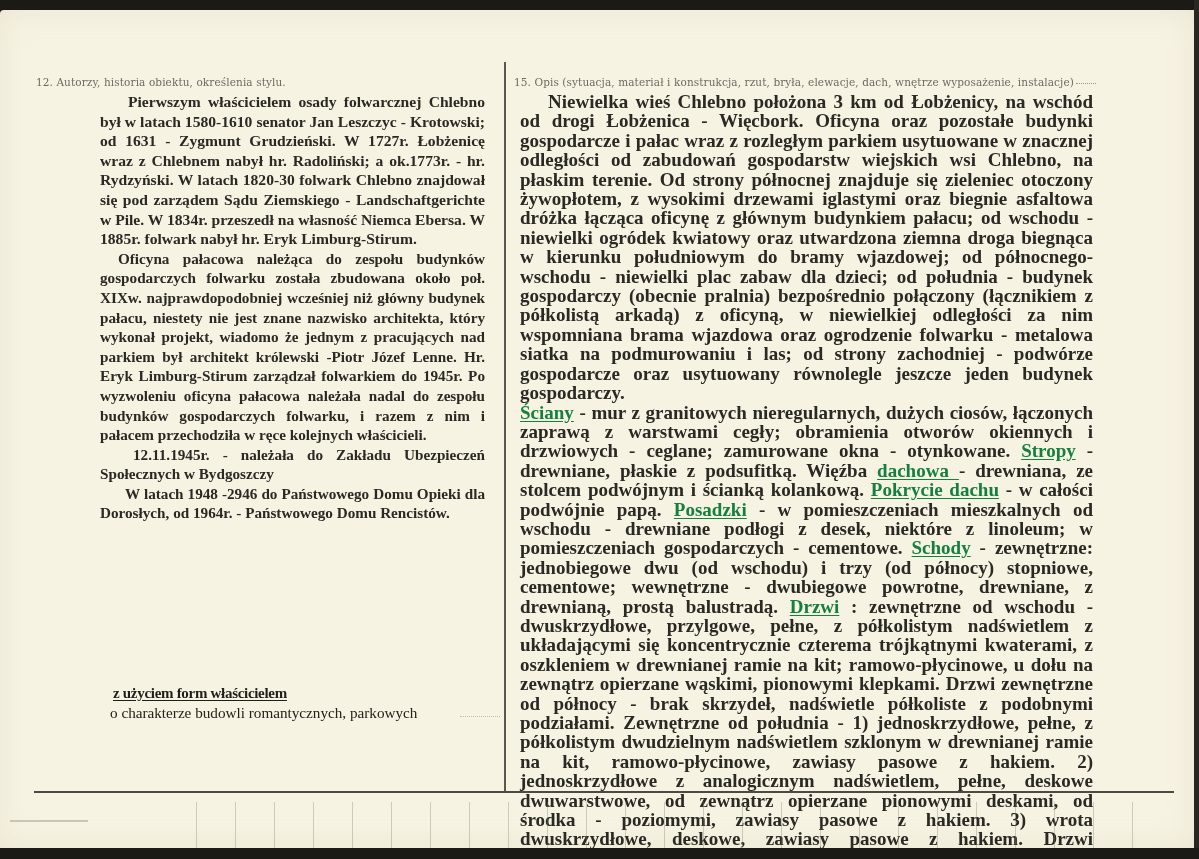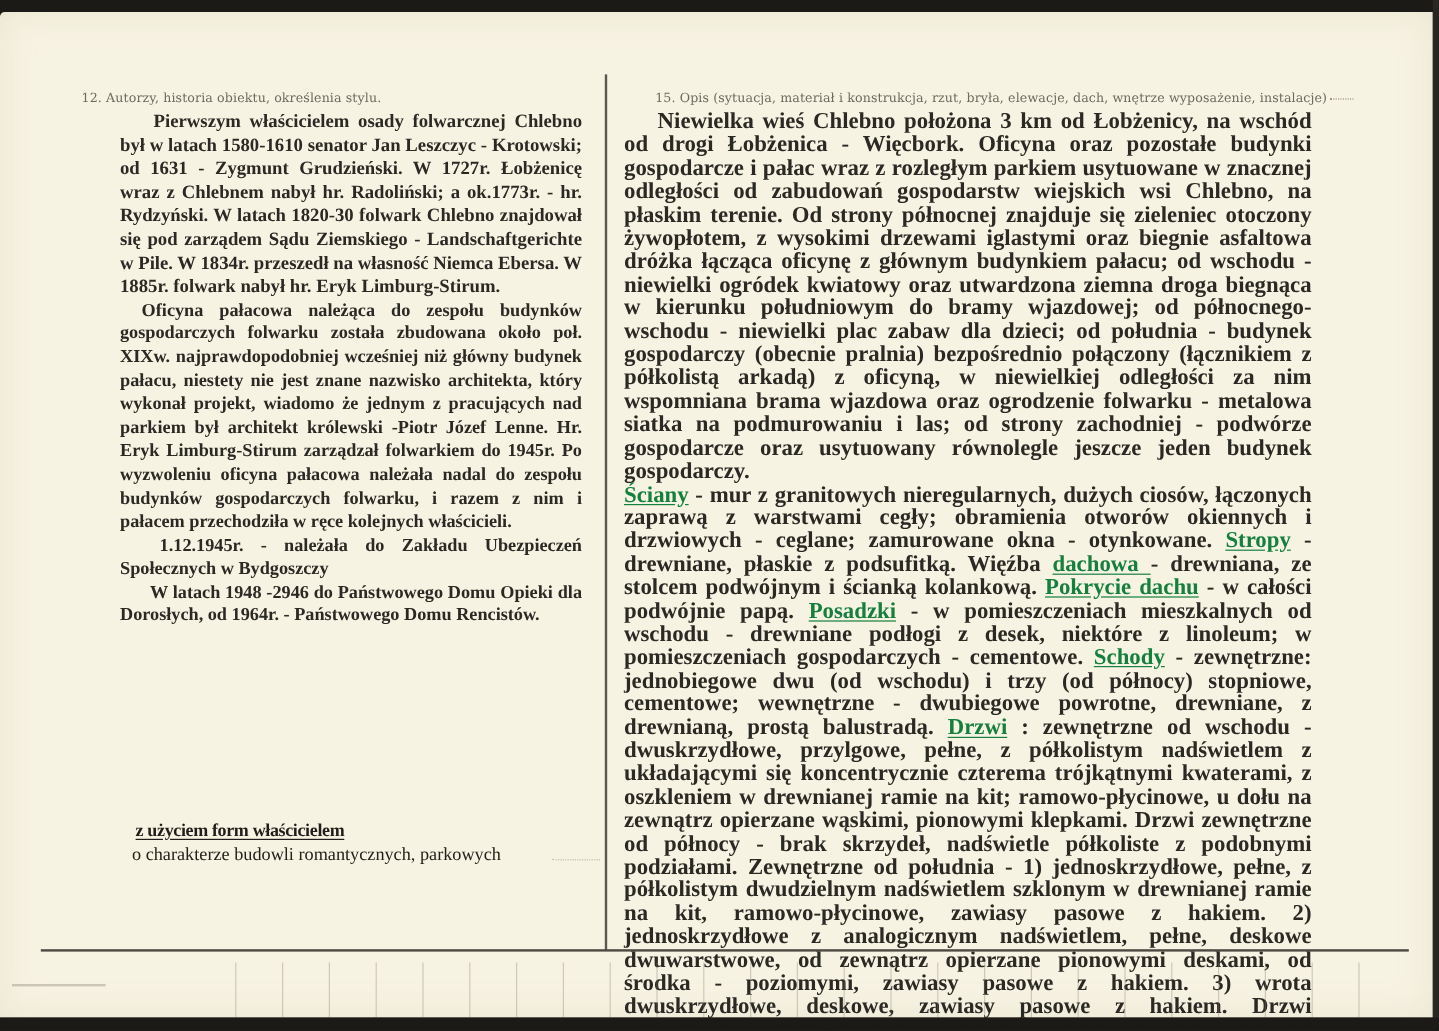--- a/index.html
+++ b/index.html
@@ -31,21 +31,20 @@
       height: 859px;
       background: #2a2622;
     }
     .section-label {
       position: absolute;
       font-family: "DejaVu Serif", serif;
       font-size: 10.5px;
       color: #6d6a60;
       white-space: nowrap;
       letter-spacing: 0.1px;
-      margin-left: 32px;
     }
     .label-left { left: 36px; top: 66px; }
     .label-right { left: 514px; top: 66px; }
     .label-right .dots {
       display: inline-block;
       width: 20px;
       border-bottom: 1px dotted #9a968a;
       margin-left: 2px;
       vertical-align: 2px;
     }
@@ -171,21 +170,21 @@
 
   <div class="section-label label-right">
     <span>15. Opis (sytuacja, materiał i konstrukcja, rzut, bryła, elewacje, dach, wnętrze wyposażenie, instalacje)</span><span class="dots"></span>
   </div>
 
   <div class="col-divider"></div>
 
   <div class="text-col col-left">
     <p class="indent1 heavy">Pierwszym właścicielem osady folwarcznej Chlebno był w latach 1580-1610 senator Jan Leszczyc - Krotowski; od 1631 - Zygmunt Grudzieński. W 1727r. Łobżenicę wraz z Chlebnem nabył hr. Radoliński; a ok.1773r. - hr. Rydzyński. W latach 1820-30 folwark Chlebno znajdował się pod zarządem Sądu Ziemskiego - Landschaftgerichte w Pile. W 1834r. przeszedł na własność Niemca Ebersa. W 1885r. folwark nabył hr. Eryk Limburg-Stirum.</p>
     <p class="indent2">Oficyna pałacowa należąca do zespołu budynków gospodarczych folwarku została zbudowana około poł. XIXw. najprawdopodobniej wcześniej niż główny budynek pałacu, niestety nie jest znane nazwisko architekta, który wykonał projekt, wiadomo że jednym z pracujących nad parkiem był architekt królewski -Piotr Józef Lenne. Hr. Eryk Limburg-Stirum zarządzał folwarkiem do 1945r. Po wyzwoleniu oficyna pałacowa należała nadal do zespołu budynków gospodarczych folwarku, i razem z nim i pałacem przechodziła w ręce kolejnych właścicieli.</p>
-    <p class="indent3">1.12.1945r. - należała do Zakładu Ubezpieczeń Społecznych w Bydgoszczy</p>
+    <p class="indent3">12.11.1945r. - należała do Zakładu Ubezpieczeń Społecznych w Bydgoszczy</p>
     <p class="indent4">W latach 1948 -2946 do Państwowego Domu Opieki dla Dorosłych, od 1964r. - Państwowego Domu Rencistów.</p>
   </div>
 
   <div class="style-block">
     <div class="style-title">z użyciem form właścicielem</div>
     <div class="style-sub">o charakterze budowli romantycznych, parkowych</div>
   </div>
   <div class="stray-dots"></div>
 
   <div class="text-col col-right">

